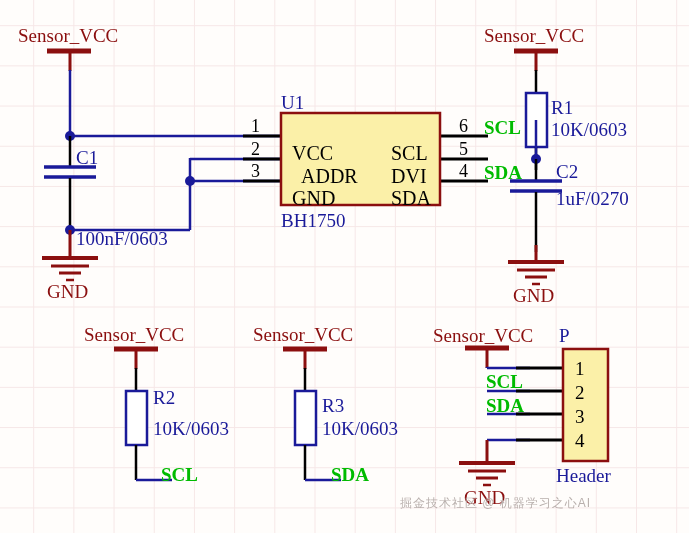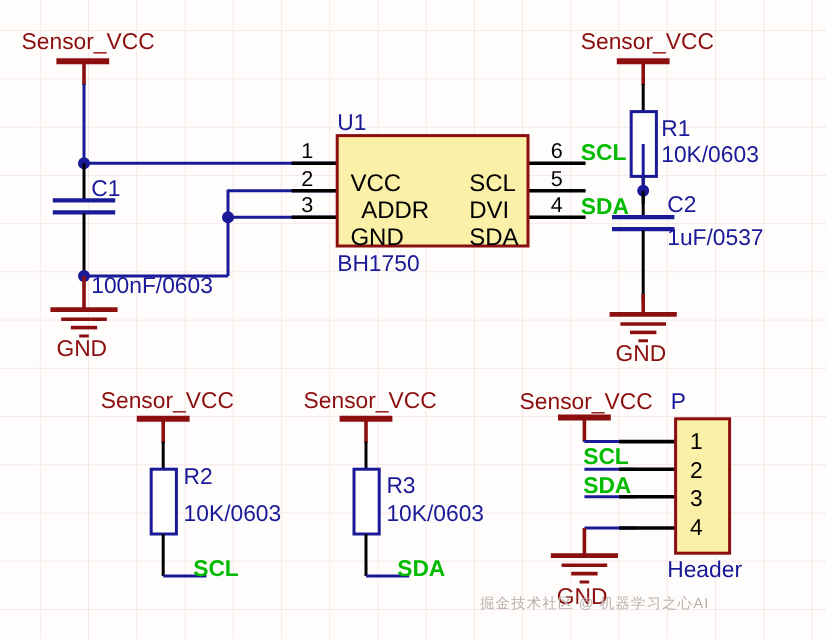--- a/index.html
+++ b/index.html
@@ -24,21 +24,21 @@
     position: absolute;
     left: 0;
     top: 0;
     width: 689px;
     height: 533px;
   }
   .lbl {
     position: absolute;
     white-space: nowrap;
     line-height: 1;
-    font-family: Liberation Sans, sans-serif;
+    font-family: Liberation Serif, serif;
   }
   .lbl-net     { color: #8b0f0f; font-size: 19px; }
   .lbl-ref     { color: #1a1a99; font-size: 19px; }
   .lbl-val     { color: #1a1a99; font-size: 19px; }
   .lbl-pinname { color: #000000; font-size: 20px; margin-top: 16px; }
   .lbl-pinnum  { color: #000000; font-size: 18px; }
   .lbl-signal  { color: #00bb00; font-size: 19px; font-weight: bold; }
   .lbl-gnd     { color: #8b0f0f; font-size: 19px; }
   .watermark {
     position: absolute;
@@ -207,21 +207,21 @@
 
   <div class="lbl lbl-signal" style="left:484px; top:118px;">SCL</div>
   <div class="lbl lbl-signal" style="left:484px; top:163px;">SDA</div>
 
   <div class="lbl lbl-net" style="left:484px; top:26px;">Sensor_VCC</div>
 
   <div class="lbl lbl-ref" style="left:551px; top:98px;">R1</div>
   <div class="lbl lbl-val" style="left:551px; top:120px;">10K/0603</div>
 
   <div class="lbl lbl-ref" style="left:556px; top:162px;">C2</div>
-  <div class="lbl lbl-val" style="left:556px; top:189px;">1uF/0537</div>
+  <div class="lbl lbl-val" style="left:556px; top:189px;">1uF/0270</div>
 
   <div class="lbl lbl-gnd" style="left:513px; top:286px;">GND</div>
 
   <div class="lbl lbl-net" style="left:84px; top:325px;">Sensor_VCC</div>
   <div class="lbl lbl-ref" style="left:153px; top:388px;">R2</div>
   <div class="lbl lbl-val" style="left:153px; top:419px;">10K/0603</div>
   <div class="lbl lbl-signal" style="left:161px; top:465px;">SCL</div>
 
   <div class="lbl lbl-net" style="left:253px; top:325px;">Sensor_VCC</div>
   <div class="lbl lbl-ref" style="left:322px; top:396px;">R3</div>

